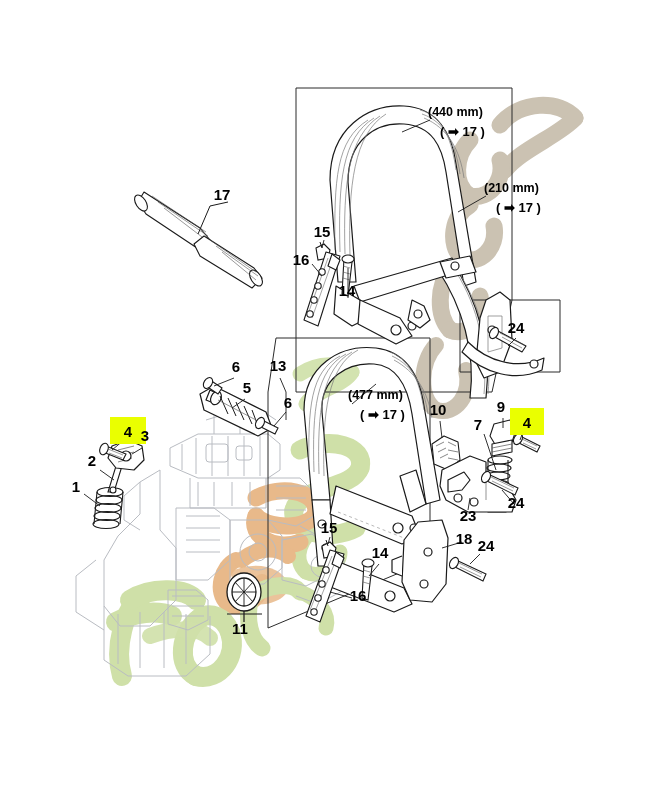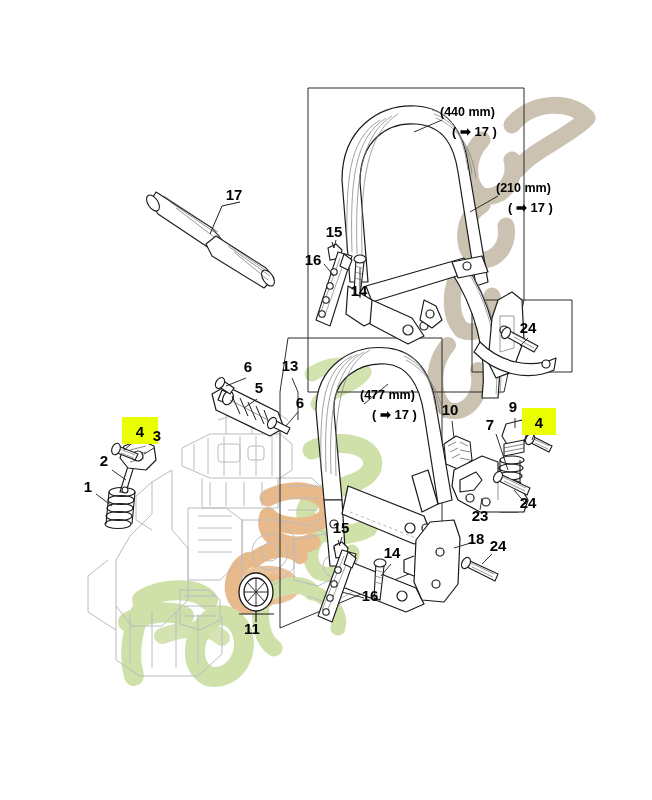--- a/index.html
+++ b/index.html
@@ -1,18 +1,18 @@
 <!DOCTYPE html>
 <html><head>
 <meta charset="utf-8">
 <style>
   html,body{margin:0;padding:0;background:#ffffff;}
   body{width:652px;height:800px;position:relative;overflow:hidden;
        font-family:"Liberation Sans",sans-serif;}
-  #stage{position:absolute;left:12px;top:0;width:568px;height:800px;border-radius:23px;}
+  #stage{position:absolute;left:0;top:0;width:568px;height:800px;border-radius:23px;}
   svg{display:block;}
   .lbl{font-family:"Liberation Sans",sans-serif;font-weight:bold;font-size:15px;fill:#000;}
   .dim{font-family:"Liberation Sans",sans-serif;font-weight:bold;font-size:12.5px;fill:#000;}
   .dim2{font-family:"Liberation Sans",sans-serif;font-weight:bold;font-size:13px;fill:#000;}
 </style>
 </head>
 <body>
 
 <div id="stage">
 <svg width="652" height="800" viewBox="0 0 652 800" xmlns="http://www.w3.org/2000/svg">

